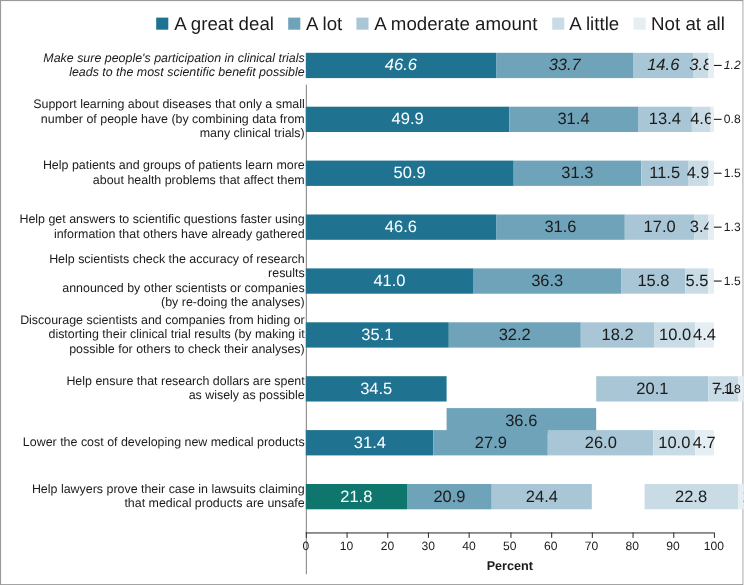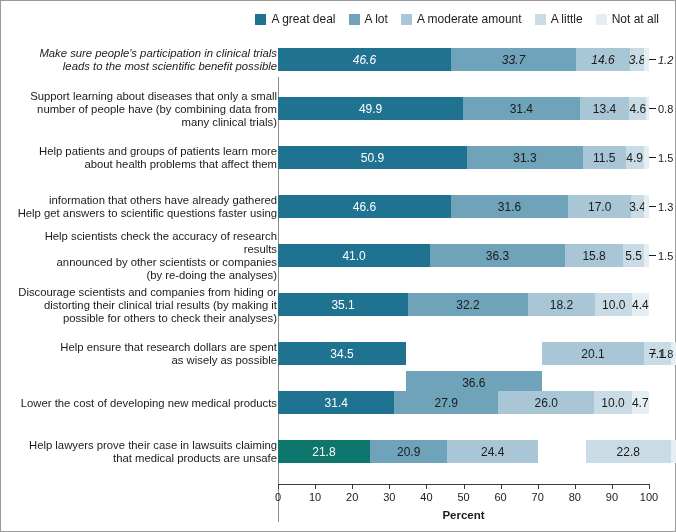--- a/index.html
+++ b/index.html
@@ -39,21 +39,21 @@
     align-items: center;
     margin-left: 13px;
   }
   .legend-swatch {
     width: 11px;
     height: 11px;
     margin-right: 5px;
     flex: none;
   }
   .legend-label {
-    font-size: 12px;
+    font-size: 17px;
     color: #1b1b1b;
     white-space: nowrap;
     line-height: 1;
   }
 
   
   #plot {
     position: absolute;
     left: 0;
     top: 38px;
@@ -92,21 +92,21 @@
   }
   .seg-val {
     position: absolute;
     left: 0;
     top: 0;
     width: 100%;
     height: 23px;
     display: flex;
     align-items: center;
     justify-content: center;
-    font-size: 12px;
+    font-size: 15px;
     white-space: nowrap;
   }
   .seg-val.dark-text { color: #1b1b1b; }
   .seg-val.light-text { color: #ffffff; }
 
   
   .outside-val {
     position: absolute;
     top: 0;
     height: 23px;
@@ -271,22 +271,22 @@
           </div>
           <div class="seg" style="width: 5.565px; background: rgb(228, 238, 243);"></div>
           <div class="outside-val">
             <span class="leader"></span>
             <span>1.5</span>
           </div>
         </div>
       </div>
       <div class="row" style="top: 156px;">
         <div class="row-label">
+          <div>Help get answers to scientific questions faster using</div>
           <div>information that others have already gathered</div>
-          <div>Help get answers to scientific questions faster using</div>
         </div>
         <div class="bar">
           <div class="seg" style="width: 172.886px; background: rgb(31, 115, 145);">
             <span class="seg-val light-text">46.6</span>
           </div>
           <div class="seg" style="width: 117.236px; background: rgb(111, 163, 185);">
             <span class="seg-val dark-text">31.6</span>
           </div>
           <div class="seg" style="width: 63.07px; background: rgb(168, 198, 213);">
             <span class="seg-val dark-text">17.0</span>

